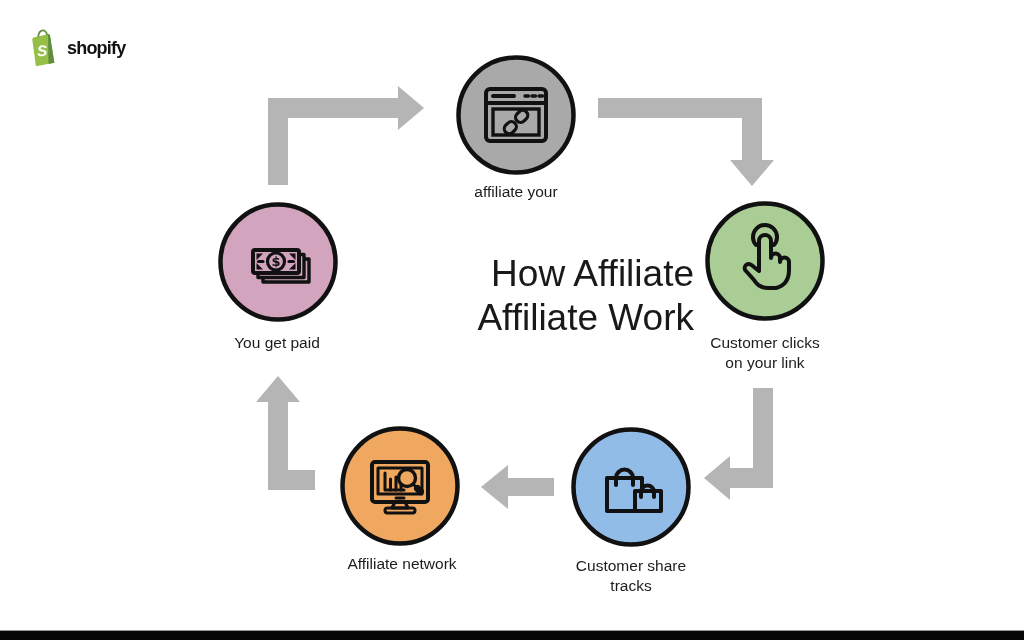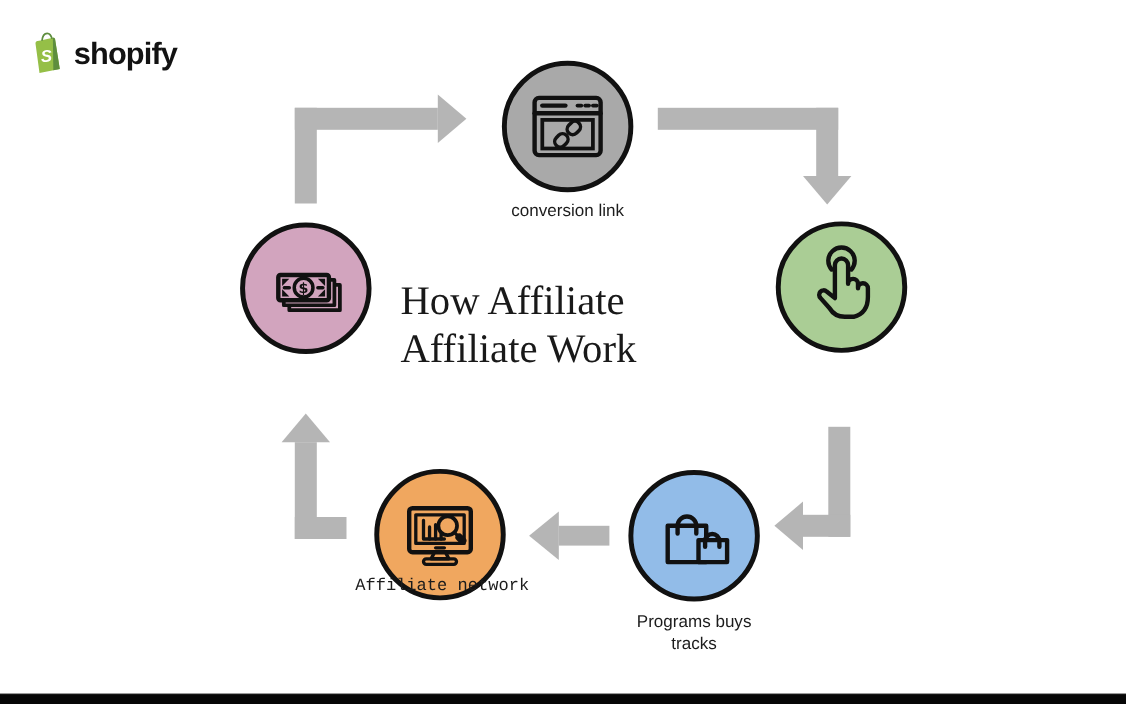--- a/index.html
+++ b/index.html
@@ -4,24 +4,24 @@
 <style>
   * { margin:0; padding:0; box-sizing:border-box; }
   html,body { background:#e8e8e8; }
   .canvas {
     position:relative; width:1024px; height:640px;
     background:#ffffff; overflow:hidden;
     font-family:"Liberation Sans", sans-serif;
   }
   
   .logo { position:absolute; left:26px; top:28px; display:flex; align-items:center; gap:5px; }
-  .logo .wordmark { font-size:28px; font-weight:700; color:#121212; letter-spacing:-0.8px; }
+  .logo .wordmark { font-size:18px; font-weight:700; color:#121212; letter-spacing:-0.8px; }
   
-  .title { position:absolute; left:364px; top:252px; width:330px; text-align:left;
-           font-size:37px; line-height:1.2; color:#191919; font-weight:400;font-family:Liberation Serif, serif; }
+  .title { position:absolute; left:364px; top:252px; width:330px; text-align:right;
+           font-size:37px; line-height:1.2; color:#191919; font-weight:400; }
   
   .badge { position:absolute; width:124px; height:124px; }
   .badge svg { display:block; width:124px; height:124px; }
   
   .step-label { position:absolute; width:180px; text-align:center;
                 font-size:15.5px; line-height:1.3; color:#1c1c1c; }
   .step-label span { display:block; }
   
   .arrows { position:absolute; left:0; top:0; width:1024px; height:640px; pointer-events:none; }
   
@@ -88,46 +88,50 @@
         <line x1="63" y1="21" x2="66.5" y2="21" stroke-width="3.4"></line>
         <rect x="17" y="34" width="46" height="26" stroke-width="3.4"></rect>
         <g transform="translate(40,47) rotate(-45)" stroke-width="3.2">
           <rect x="-14.5" y="-5" width="13" height="10" rx="5"></rect>
           <rect x="1.5" y="-5" width="13" height="10" rx="5"></rect>
         </g>
       </g>
     </svg>
   </div>
   <div class="step-label" style="left:426px; top:182px;">
-    <span>conversion link</span>
+    <span>affiliate your</span>
   </div>
 
   <div class="badge" style="left:703px; top:199px;">
     <svg viewBox="0 0 124 124">
       <circle cx="62" cy="62" r="57.5" stroke="#111111" stroke-width="4.5" fill="#aacd95"></circle>
       <g transform="translate(23,21)" fill="none" stroke="#111111" stroke-width="4" stroke-linecap="round" stroke-linejoin="round">
         <path d="M30,25 A12,12 0 1 1 48,25"></path>
         <path d="M33,21 a6,6 0 0 1 12,0 v17 a4.5,4.5 0 0 1 9,0 v4 a4.5,4.5 0 0 1 9,0 v8 c0,10 -5,16 -13,18 h-8 c-6,0 -11,-3 -14,-8 l-8,-9 a4,4 0 0 1 5.5,-6 l7.5,6 Z"></path>
       </g>
     </svg>
+  </div>
+  <div class="step-label" style="left:675px; top:333px;">
+    <span>Customer clicks</span>
+    <span>on your link</span>
   </div>
 
   <div class="badge" style="left:569px; top:425px;">
     <svg viewBox="0 0 124 124">
       <circle cx="62" cy="62" r="57.5" stroke="#111111" stroke-width="4.5" fill="#92bce8"></circle>
       <g transform="translate(21,20)" stroke="#111111" stroke-linejoin="round" stroke-linecap="round">
         <rect x="17" y="33" width="35" height="33" fill="none" stroke-width="4"></rect>
         <path d="M26,40 v-7 a8.5,8.5 0 0 1 17,0 v7" fill="none" stroke-width="4"></path>
         <rect x="45" y="46" width="26" height="20" stroke-width="4" fill="#92bce8"></rect>
         <path d="M51,52 v-5 a6.5,6.5 0 0 1 13,0 v5" fill="none" stroke-width="4"></path>
       </g>
     </svg>
   </div>
   <div class="step-label" style="left:541px; top:556px;">
-    <span>Programs buys</span>
+    <span>Customer share</span>
     <span>tracks</span>
   </div>
 
   <div class="badge" style="left:338px; top:424px;">
     <svg viewBox="0 0 124 124">
       <circle cx="62" cy="62" r="57.5" stroke="#111111" stroke-width="4.5" fill="#f0a75f"></circle>
       <g transform="translate(22,19)" fill="none" stroke="#111111" stroke-linecap="round" stroke-linejoin="round">
         <rect x="12" y="19" width="56" height="40" rx="3" stroke-width="4"></rect>
         <rect x="18" y="25" width="44" height="26" stroke-width="3"></rect>
         <line x1="36" y1="55" x2="44" y2="55" stroke-width="3"></line>
@@ -136,21 +140,21 @@
         <path d="M25,30 V47 H44" stroke-width="3"></path>
         <line x1="30.5" y1="36" x2="30.5" y2="47" stroke-width="3"></line>
         <line x1="36" y1="34" x2="36" y2="47" stroke-width="3"></line>
         <line x1="41" y1="31.5" x2="41" y2="47" stroke-width="3"></line>
         <circle cx="47" cy="35" r="8.5" stroke-width="3.4" fill="#f0a75f"></circle>
         <line x1="53" y1="41" x2="55.5" y2="43.5" stroke-width="3"></line>
         <line x1="57.5" y1="45.5" x2="60.5" y2="48.5" stroke-width="7"></line>
       </g>
     </svg>
   </div>
-  <div class="step-label" style="left:312px; top:522px;font-family:Liberation Mono, monospace;">
+  <div class="step-label" style="left:312px; top:554px;">
     <span>Affiliate network</span>
   </div>
 
   <div class="badge" style="left:216px; top:200px;">
     <svg viewBox="0 0 124 124">
       <circle cx="62" cy="62" r="57.5" stroke="#111111" stroke-width="4.5" fill="#d2a4be"></circle>
       <g transform="translate(23,22)" stroke="#111111" stroke-linejoin="round" stroke-linecap="round">
         <rect x="24" y="37" width="46" height="23" stroke-width="3.4" fill="#d2a4be"></rect>
         <rect x="19" y="32.5" width="46" height="23" stroke-width="3.4" fill="#d2a4be"></rect>
         <rect x="14" y="28" width="46" height="23" rx="2" stroke-width="4" fill="#d2a4be"></rect>
@@ -159,17 +163,18 @@
         <line x1="19.5" y1="39.5" x2="24" y2="39.5" stroke-width="3.2"></line>
         <line x1="50" y1="39.5" x2="54.5" y2="39.5" stroke-width="3.2"></line>
         <path d="M17.5,31.5 L24,31.5 L17.5,38 Z" fill="#111111" stroke="none"></path>
         <path d="M56.5,31.5 L50,31.5 L56.5,38 Z" fill="#111111" stroke="none"></path>
         <path d="M17.5,47.5 L24,47.5 L17.5,41 Z" fill="#111111" stroke="none"></path>
         <path d="M56.5,47.5 L50,47.5 L56.5,41 Z" fill="#111111" stroke="none"></path>
       </g>
     </svg>
   </div>
   <div class="step-label" style="left:187px; top:333px;">
+    <span>You get paid</span>
   </div>
 
   <div class="footer-bar"></div>
 
 </div>
 
 </body></html>

